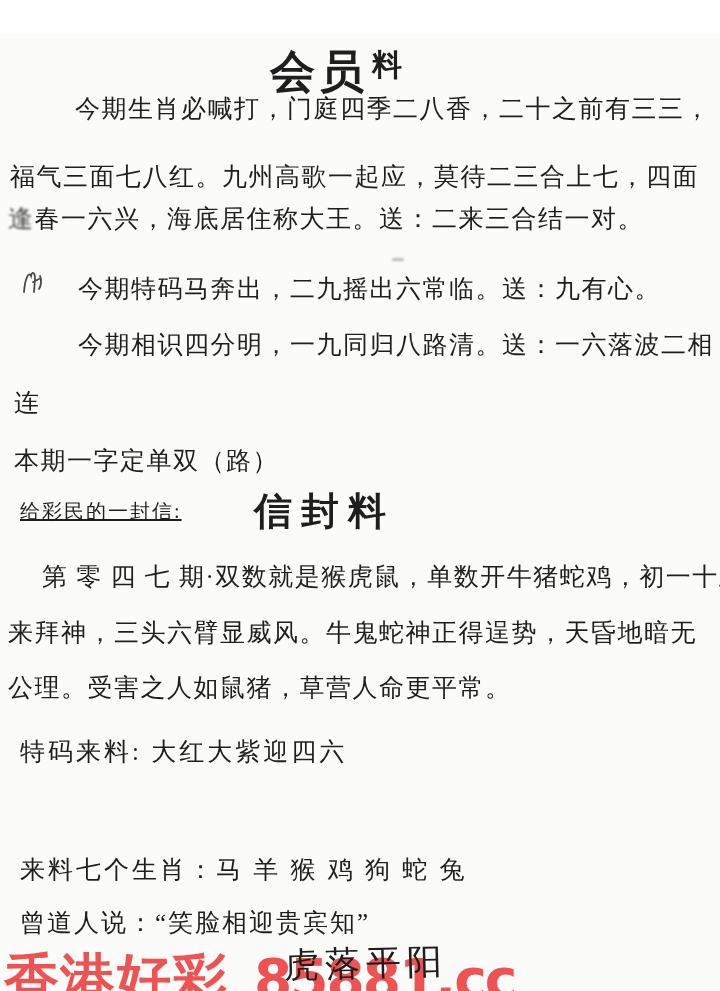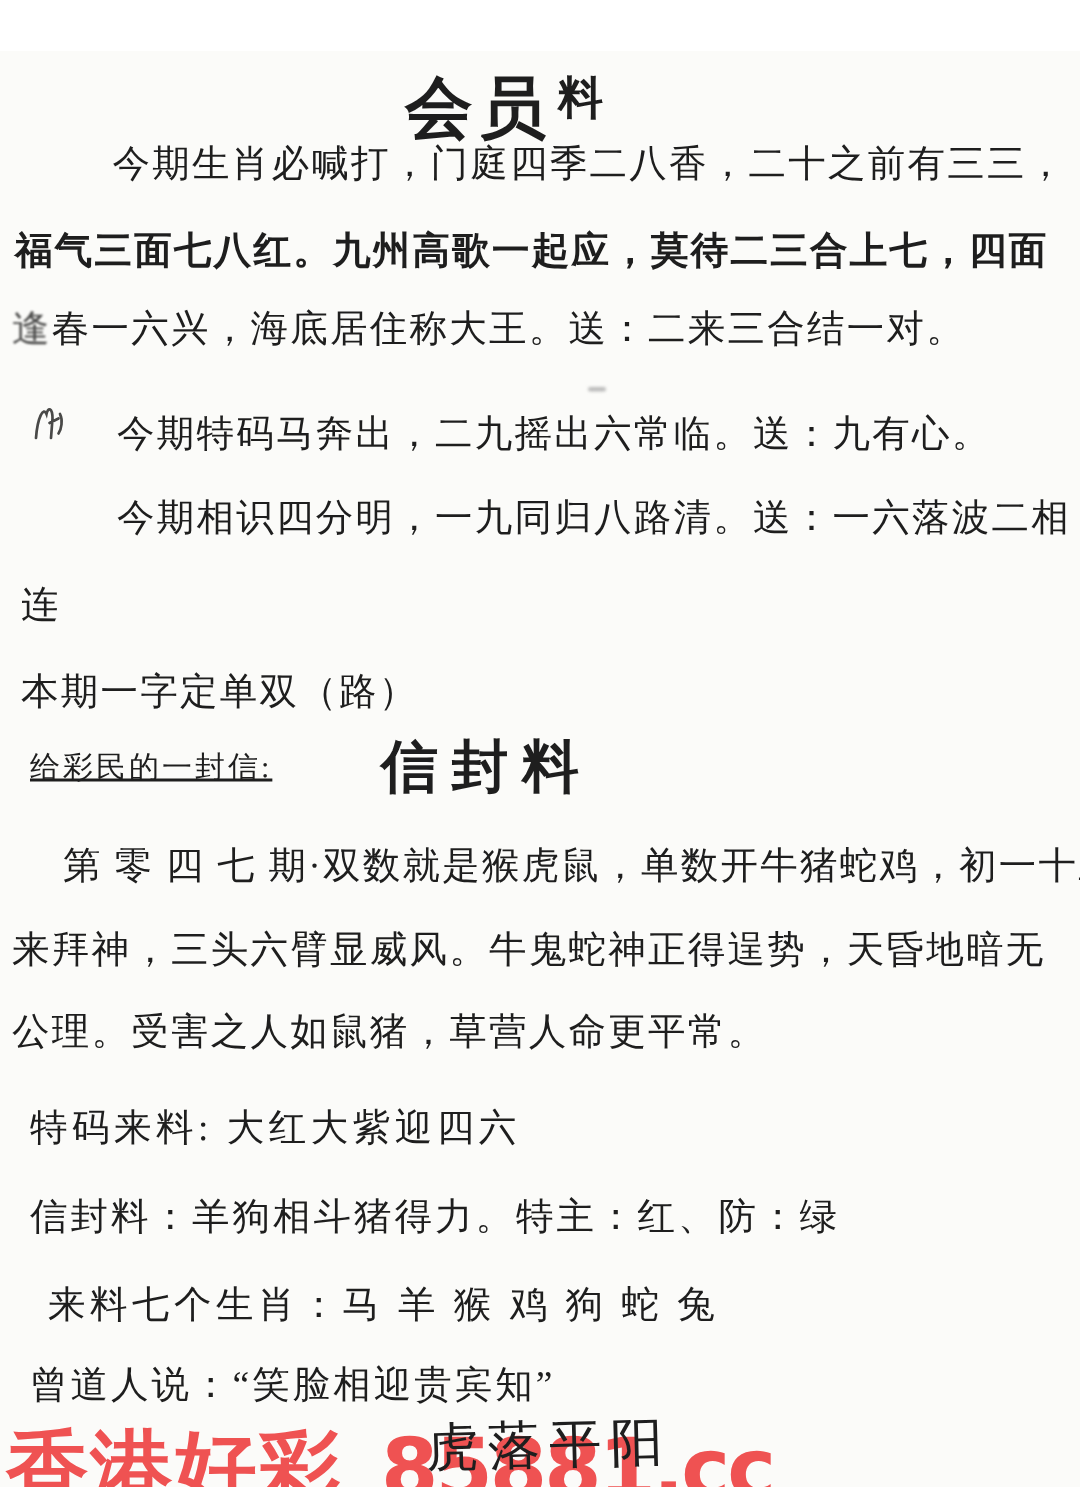--- a/index.html
+++ b/index.html
@@ -58,21 +58,21 @@
 <body>
 
 <div class="page">
 
   <div class="title">
     <span class="title-main">会员</span><span class="title-suffix">料</span>
   </div>
 
   <div class="line" style="top:58px; left:75px;">今期生肖必喊打，门庭四季二八香，二十之前有三三，</div>
 
-  <div class="line" style="top:116px; left:10px;font-weight:bold;">福气三面七八红。九州高歌一起应，莫待二三合上七，四面</div>
+  <div class="line" style="top:126px; left:10px;">福气三面七八红。九州高歌一起应，莫待二三合上七，四面</div>
 
   <div class="speck"></div>
 
   <div class="line" style="top:168px; left:8px;"><span class="smudge">逢</span><span>春一六兴，海底居住称大王。送：二来三合结一对。</span></div>
 
   <svg class="scribble" viewBox="0 0 28 30">
     <path d="M4 24 C5 10 9 3 11 8 C12 3 15 4 15 11 L14 24 M13 14 L19 11 M20 8 C22 12 21 18 19 21" fill="none" stroke="#2a2a2a" stroke-width="1.8" stroke-linecap="round"></path>
   </svg>
 
   <div class="line" style="top:238px; left:78px;">今期特码马奔出，二九摇出六常临。送：九有心。</div>
@@ -88,23 +88,22 @@
   <div class="letter-heading">信封料</div>
 
   <div class="line" style="top:526px; left:42px;">第 零 四 七 期·双数就是猴虎鼠，单数开牛猪蛇鸡，初一十五</div>
 
   <div class="line" style="top:582px; left:8px;">来拜神，三头六臂显威风。牛鬼蛇神正得逞势，天昏地暗无</div>
 
   <div class="line" style="top:637px; left:8px;">公理。受害之人如鼠猪，草营人命更平常。</div>
 
   <div class="line info" style="top:701px; left:20px;">特码来料: 大红大紫迎四六</div>
 
-  <div class="line info" style="top:760px; left:20px; letter-spacing:2px;">信封料：羊狗相斗猪得力。特主：红、防：绿</div>
 
-  <div class="line info" style="top:819px; left:32px;text-align:center;">来料七个生肖：马 羊 猴 鸡 狗 蛇 兔</div>
+  <div class="line info" style="top:819px; left:20px;text-align:center;">来料七个生肖：马 羊 猴 鸡 狗 蛇 兔</div>
 
   <div class="line info" style="top:872px; left:20px; letter-spacing:2px;">曾道人说：“笑脸相迎贵宾知”</div>
 
   <div class="signature">虎落平阳</div>
 
   <div class="watermark" style="color: #ef4444;">
     <span class="brand">香港好彩</span><span class="domain">85881.cc</span>
   </div>
 
   <div class="scan-noise"></div>

